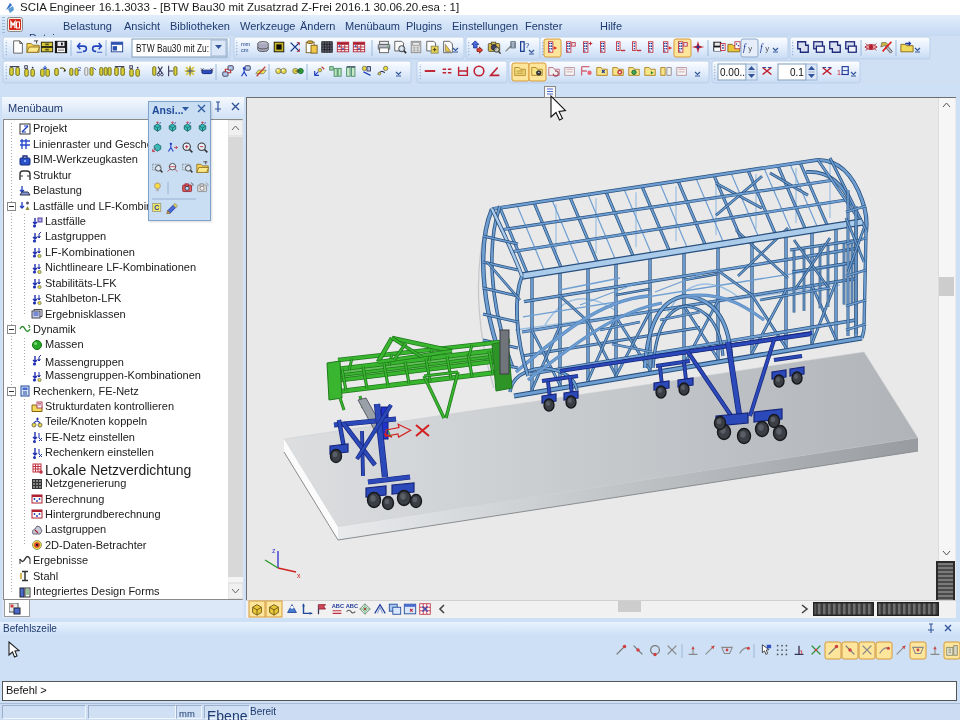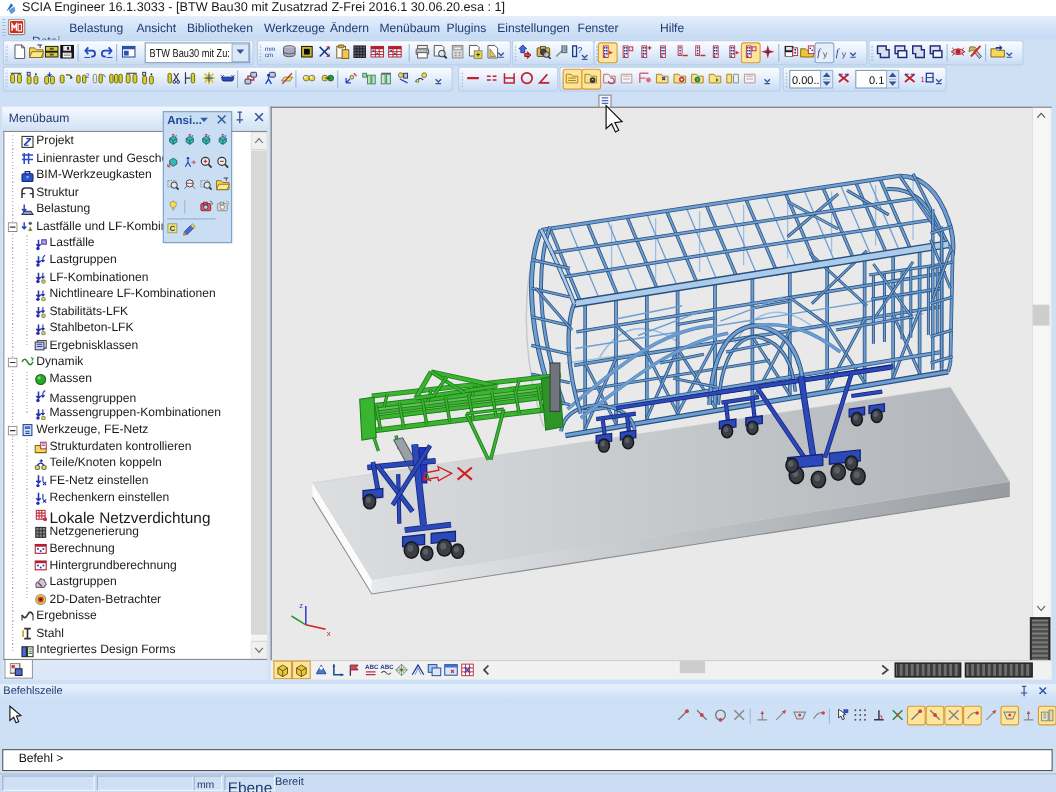--- a/index.html
+++ b/index.html
@@ -343,21 +343,21 @@
 <div class="txt" style="left:45px;top:369px;font-size:11px;color:#1a1a1a;max-width:183px;overflow:hidden">Massengruppen-Kombinationen</div>
 <svg class="abs" style="left:7px;top:387px" width="9" height="9" viewBox="0 0 9 9">
     <rect x="0.5" y="0.5" width="8" height="8" fill="#fff" stroke="#888"></rect>
     <path d="M2 4.5 h5" stroke="#333"></path>
   </svg>
 <svg class="abs" style="left:19px;top:385px" width="12" height="12" viewBox="0 0 12 12">
     <rect x="2" y="1" width="8" height="10" fill="#d8e4f8" stroke="#204a9a"></rect>
     <rect x="3.5" y="2.5" width="5" height="2.5" fill="#4a6ad0"></rect>
     <path d="M4 7 h4 M4 9 h4" stroke="#204a9a"></path>
   </svg>
-<div class="txt" style="left:33px;top:385px;font-size:11px;color:#1a1a1a;max-width:195px;overflow:hidden">Werkzeuge, FE-Netz</div>
+<div class="txt" style="left:33px;top:385px;font-size:11px;color:#1a1a1a;max-width:195px;overflow:hidden">Rechenkern, FE-Netz</div>
 <svg class="abs" style="left:31px;top:401px" width="12" height="12" viewBox="0 0 12 12">
     <path d="M1 4 h4 l1 1.5 h5 v5 h-10 z" fill="#f0da5a" stroke="#886414"></path>
     <rect x="6" y="1" width="5" height="6" fill="#fff" stroke="#b04060"></rect>
     <path d="M7 2.5 h3 m-3 1.5 h3" stroke="#b04060" stroke-width="0.8"></path>
   </svg>
 <div class="txt" style="left:45px;top:400px;font-size:11px;color:#1a1a1a;max-width:183px;overflow:hidden">Strukturdaten kontrollieren</div>
 <svg class="abs" style="left:31px;top:416px" width="12" height="12" viewBox="0 0 12 12">
     <circle cx="3" cy="9" r="2" fill="#e8d83a" stroke="#776"></circle>
     <circle cx="9" cy="9" r="2" fill="#e8d83a" stroke="#776"></circle>
     <path d="M3 7 Q6 3 9 7" fill="none" stroke="#2030b0" stroke-width="1.2"></path>
@@ -940,21 +940,21 @@
     <use href="#sn8" x="265" y="2" width="14" height="14"></use>
     <use href="#sn6" x="282" y="2" width="14" height="14"></use>
     <rect x="298" y="1" width="16" height="17" rx="2" fill="#fde59c" stroke="#d89a38"></rect>
     <use href="#sn7" x="299" y="2" width="14" height="14"></use>
     <use href="#sn5" x="316" y="2" width="14" height="14"></use>
     <rect x="332" y="1" width="16" height="17" rx="2" fill="#fde59c" stroke="#d89a38"></rect>
     <use href="#snkbd" x="333" y="2" width="14" height="14"></use>
     <path d="M70 3 v14 M142 3 v14" stroke="#9db8d8"></path>
   </svg>
 <div class="abs" style="left:2px;top:681px;width:955px;height:20px;background:#fff;border:1px solid #555"></div>
-<div class="txt" style="left:17px;top:684px;font-size:11px;color:#111;">Befehl &gt;</div>
+<div class="txt" style="left:6px;top:684px;font-size:11px;color:#111;">Befehl &gt;</div>
 <div class="abs" style="left:0;top:703px;width:960px;height:17px;background:#cbdcf3;border-top:1px solid #aabbd4"></div>
 <div class="abs" style="left:2px;top:705px;width:84px;height:14px;background:#cfe0f5;border:1px solid;border-color:#9ab0cc #f0f6fc #f0f6fc #9ab0cc">
     <div style="font-size:9.5px;color:#1f3a6e;padding:1.5px 2px;white-space:nowrap;overflow:hidden"></div>
   </div>
 <div class="abs" style="left:88px;top:705px;width:88px;height:14px;background:#cfe0f5;border:1px solid;border-color:#9ab0cc #f0f6fc #f0f6fc #9ab0cc">
     <div style="font-size:9.5px;color:#1f3a6e;padding:1.5px 2px;white-space:nowrap;overflow:hidden"></div>
   </div>
 <div class="abs" style="left:176px;top:705px;width:26px;height:14px;background:#cfe0f5;border:1px solid;border-color:#9ab0cc #f0f6fc #f0f6fc #9ab0cc">
     <div style="font-size:9.5px;color:#1f3a6e;padding:1.5px 2px;white-space:nowrap;overflow:hidden">mm</div>
   </div>

